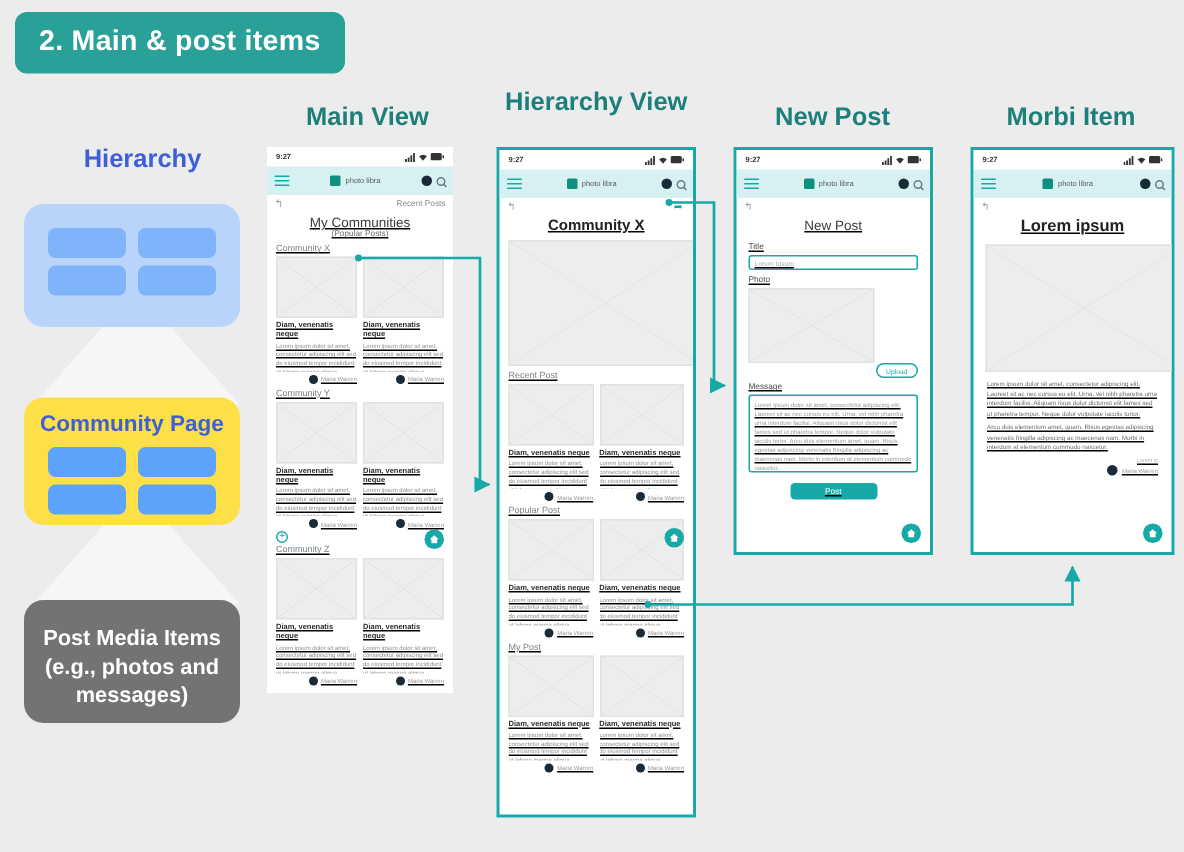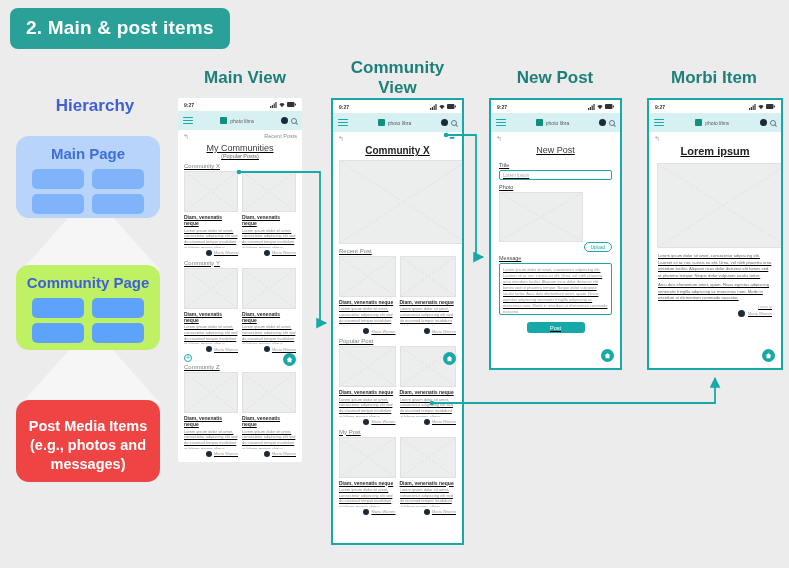--- a/index.html
+++ b/index.html
@@ -29,23 +29,23 @@
   .ch-post { left:644px; top:68px; width:140px; }
 
   
   .hier-box {
     position:absolute; border-radius:13px; text-align:center;
   }
   .hier-label { font-size:15px; font-weight:bold; }
   .hb1 { left:16px; top:136px; width:144px; height:82px;
          background:#b8d4fb; color:#3f6fd8; padding-top:9px; }
   .hb2 { left:16px; top:265px; width:144px; height:85px;
-         background:#bef264; color:#3f5fd8; padding-top:9px; }
+         background:#fde047; color:#3f5fd8; padding-top:9px; }
   .hb3 { left:16px; top:400px; width:144px; height:82px;
-         background:#ef4444; color:#fff; padding-top:9px;
+         background:#737373; color:#fff; padding-top:9px;
          display:flex; align-items:center; justify-content:center; }
   .hb3 .hier-label { font-size:14.5px; font-weight:bold; line-height:1.3; }
   .tile-grid {
     display:grid; grid-template-columns:1fr 1fr; gap:5px 8px;
     padding:7px 16px 0 16px;
   }
   .tile { height:20px; border-radius:5px; }
   .hb1 .tile { background:#7fb4fb; }
   .hb2 .tile { background:#5ea3fb; }
   .funnel { position:absolute; }
@@ -166,37 +166,36 @@
   .conn { position:absolute; left:0; top:0; width:789px; height:568px;
           pointer-events:none; }
 </style>
 </head>
 <body>
 
 <div class="title-badge">2. Main &amp; post items</div>
 
 <div class="col-head ch-hier">Hierarchy</div>
 <div class="col-head ch-main">Main View</div>
-<div class="col-head ch-comm">Community View</div>
+<div class="col-head ch-comm">Hierarchy View</div>
 <div class="col-head ch-new">New Post</div>
 <div class="col-head ch-post">Morbi Item</div>
 
 <div class="funnel" style="left:16px; top:215px;">
   <svg width="150" height="55" viewBox="0 0 150 55">
     <polygon points="55,0 95,0 144,55 6,55" fill="#ffffff" opacity="0.55"></polygon>
   </svg>
 </div>
 <div class="funnel" style="left:16px; top:348px;">
   <svg width="150" height="55" viewBox="0 0 150 55">
     <polygon points="55,0 95,0 144,55 6,55" fill="#ffffff" opacity="0.55"></polygon>
   </svg>
 </div>
 
 <div class="hier-box hb1">
-  <div class="hier-label">Main Page</div>
   <div class="tile-grid">
     <div class="tile"></div>
     <div class="tile"></div>
     <div class="tile"></div>
     <div class="tile"></div>
   </div>
 </div>
 
 <div class="hier-box hb2">
   <div class="hier-label">Community Page</div>

